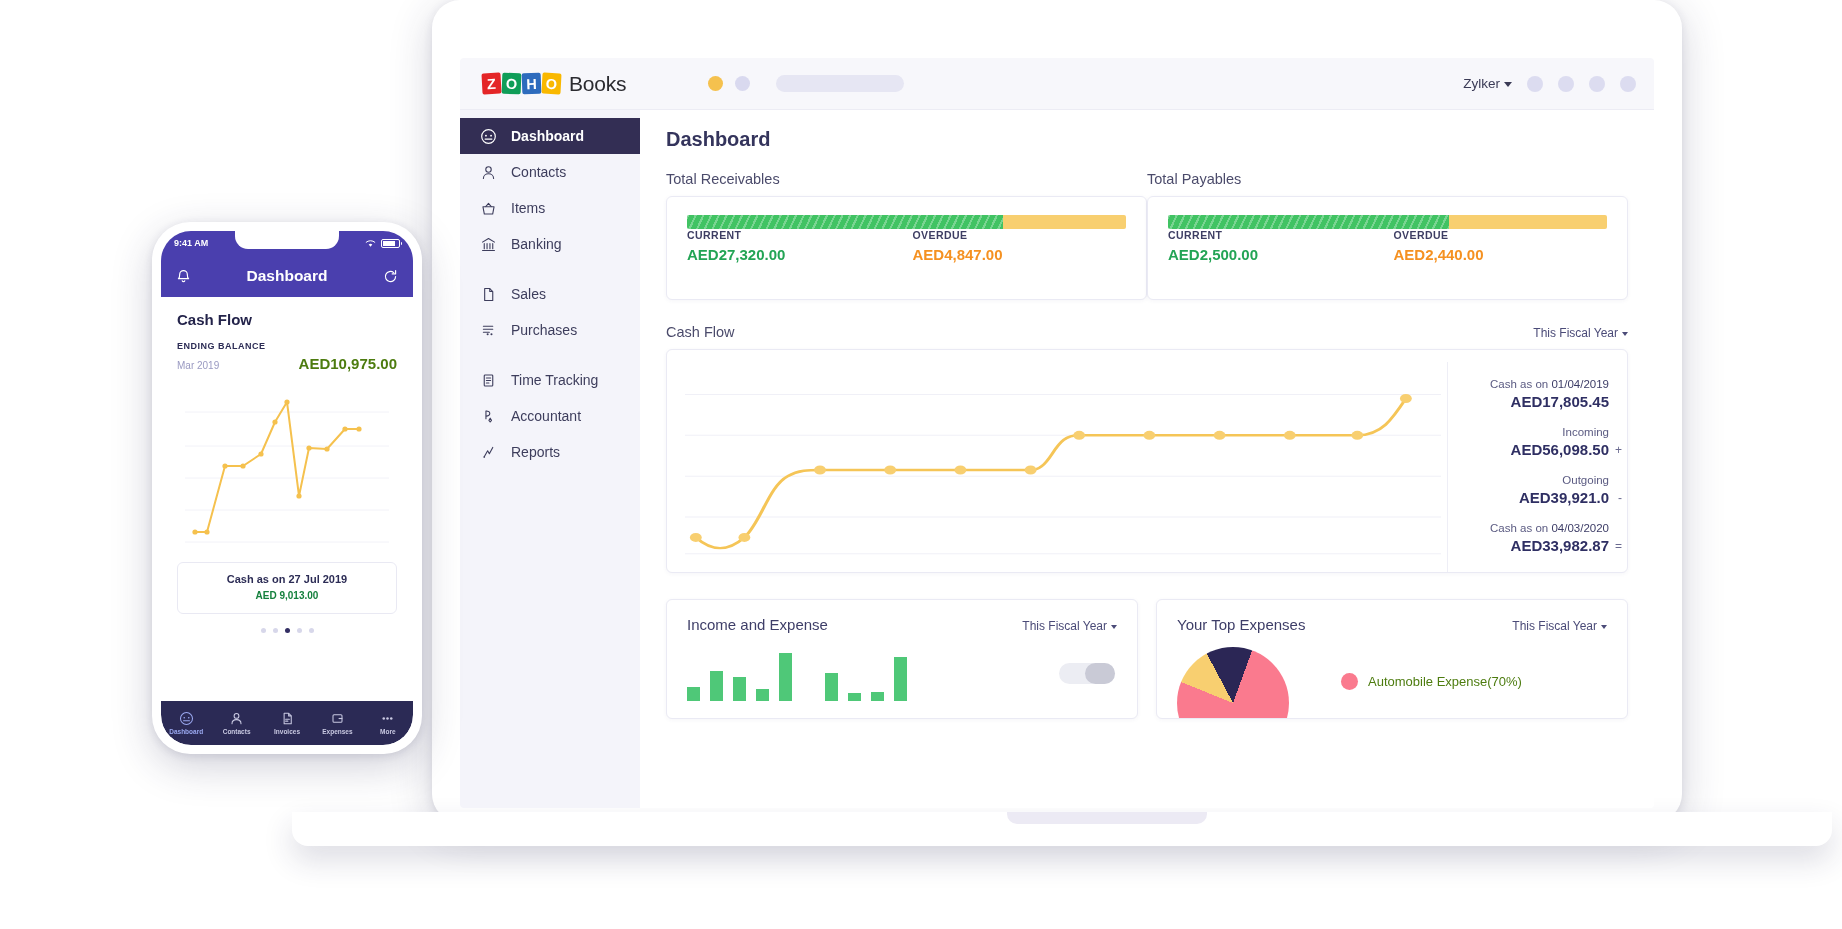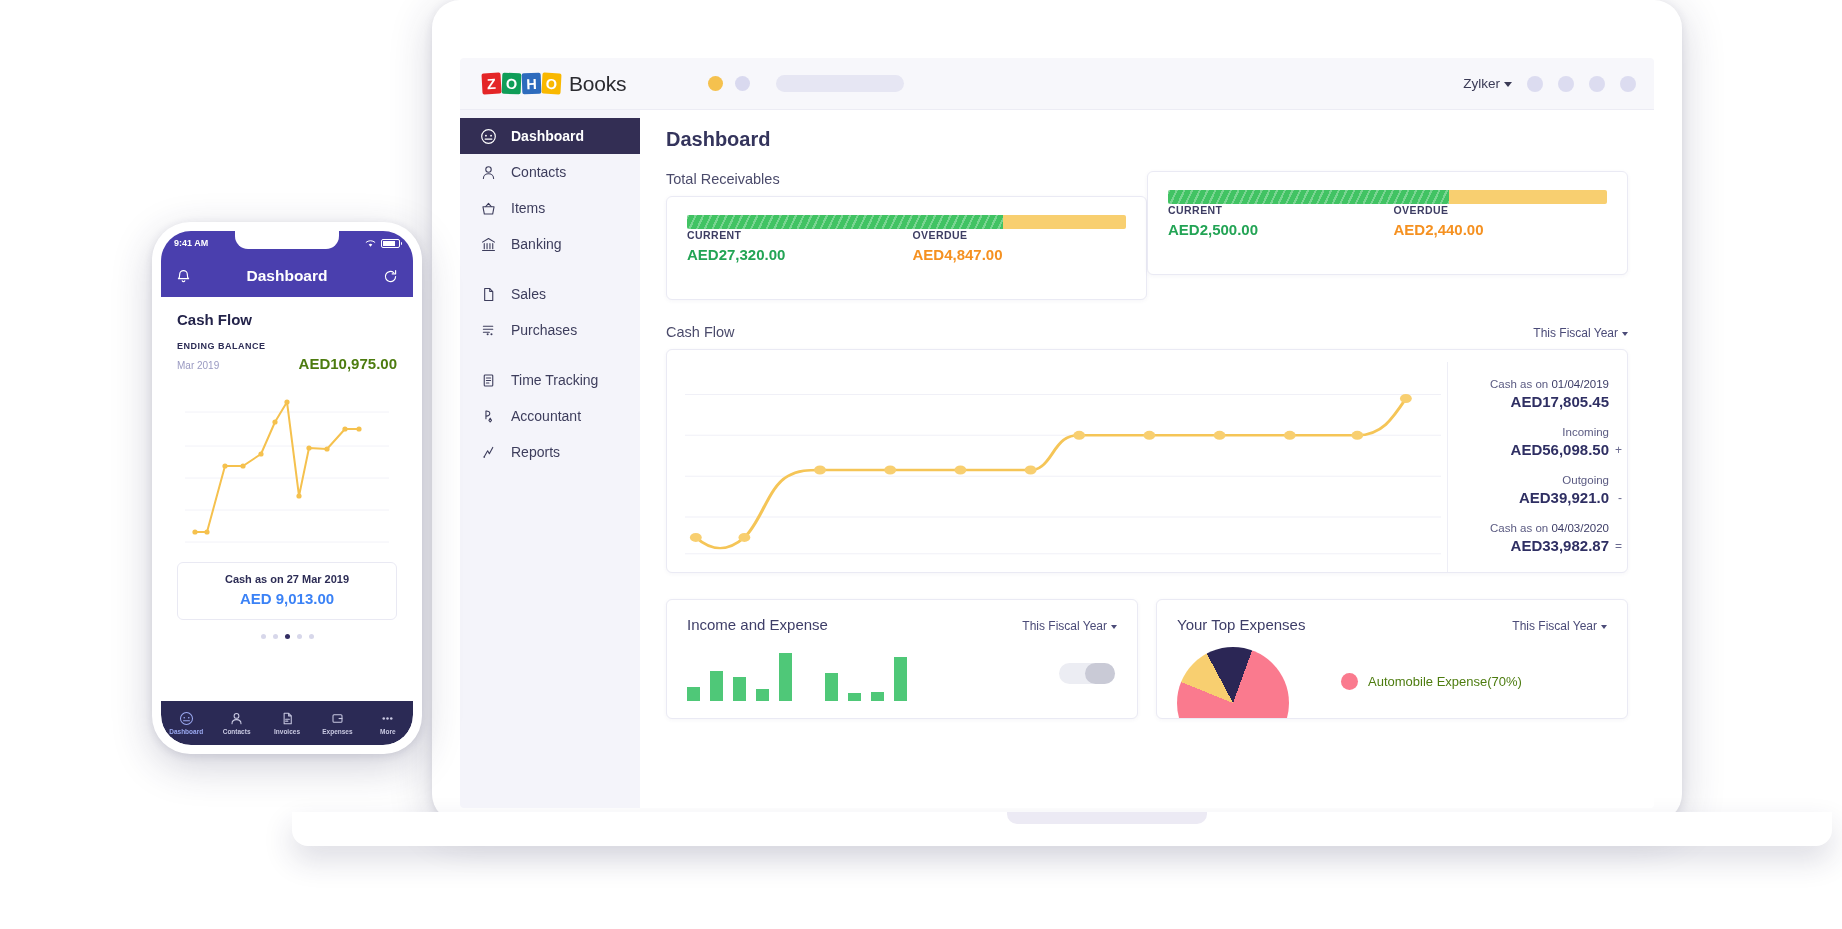--- a/index.html
+++ b/index.html
@@ -192,21 +192,21 @@
   .ph-sub-row { display: flex; align-items: baseline; justify-content: space-between; margin-top: 4px; }
   .ph-month { font-size: 10px; color: #9a9ac2; }
   .ph-amount { font-size: 15px; font-weight: bold; color: #4d7c0f; }
   .ph-chart { height: 168px; margin-top: 14px; }
   .ph-chart svg { width: 100%; height: 100%; display: block; }
   .ph-cashbox {
     margin-top: 8px; border: 1px solid #e9e9f3; border-radius: 6px;
     padding: 10px 0 12px 0; text-align: center;
   }
   .ph-cashbox-label { font-size: 11px; font-weight: bold; color: #2c2c55; }
-  .ph-cashbox-value { font-size: 15px; font-weight: bold; color: #3b82f6; margin-top: 5px; }
+  .ph-cashbox-value { font-size: 10px; font-weight: bold; color: #15803d; margin-top: 5px; }
   .ph-dots { display: flex; justify-content: center; gap: 7px; margin-top: 14px; }
   .ph-dot { width: 5px; height: 5px; border-radius: 50%; background: #d7d7ea; }
   .ph-dot.on { background: #332e63; }
   .ph-tabbar {
     position: absolute; left: 0; bottom: 0; width: 100%; height: 44px;
     background: #2b2a55; display: flex; align-items: center; border-radius: 0 0 30px 30px;
   }
   .ph-tab { flex: 1; text-align: center; color: #c9c9e2; }
   .ph-tab.active { color: #9aa8f0; }
   .ph-tab svg { width: 15px; height: 15px; display: block; margin: 0 auto 2px auto; }
@@ -358,20 +358,21 @@
                   </div>
                   <div class="amt-col second">
                     <div class="amt-cap">OVERDUE</div>
                     <div class="amt-val amt-orange">AED4,847.00</div>
                   </div>
                 </div>
               </div>
             </section>
 
             <section style="flex:1;">
+              <div class="card-label">Total Payables</div>
               <div class="card rp-card">
                 <div class="bar-track">
                   <div class="bar-green" style="width:64%"></div>
                   <div class="bar-amber" style="width:36%"></div>
                 </div>
                 <div class="amt-row">
                   <div class="amt-col">
                     <div class="amt-cap">CURRENT</div>
                     <div class="amt-val amt-green">AED2,500.00</div>
                   </div>
@@ -542,21 +543,21 @@
                 <circle cx="122" cy="110" r="2.6"></circle>
               <circle cx="132" cy="62" r="2.6"></circle>
                 <circle cx="150" cy="63" r="2.6"></circle>
               <circle cx="168" cy="43" r="2.6"></circle>
                 <circle cx="182" cy="43" r="2.6"></circle>
             </g>
           </svg>
         </div>
 
         <div class="ph-cashbox">
-          <div class="ph-cashbox-label">Cash as on 27 Mar 2019</div>
+          <div class="ph-cashbox-label">Cash as on 27 Jul 2019</div>
           <div class="ph-cashbox-value">AED 9,013.00</div>
         </div>
 
         <div class="ph-dots">
           <span class="ph-dot"></span>
           <span class="ph-dot"></span>
           <span class="ph-dot on"></span>
           <span class="ph-dot"></span>
           <span class="ph-dot"></span>
         </div>

